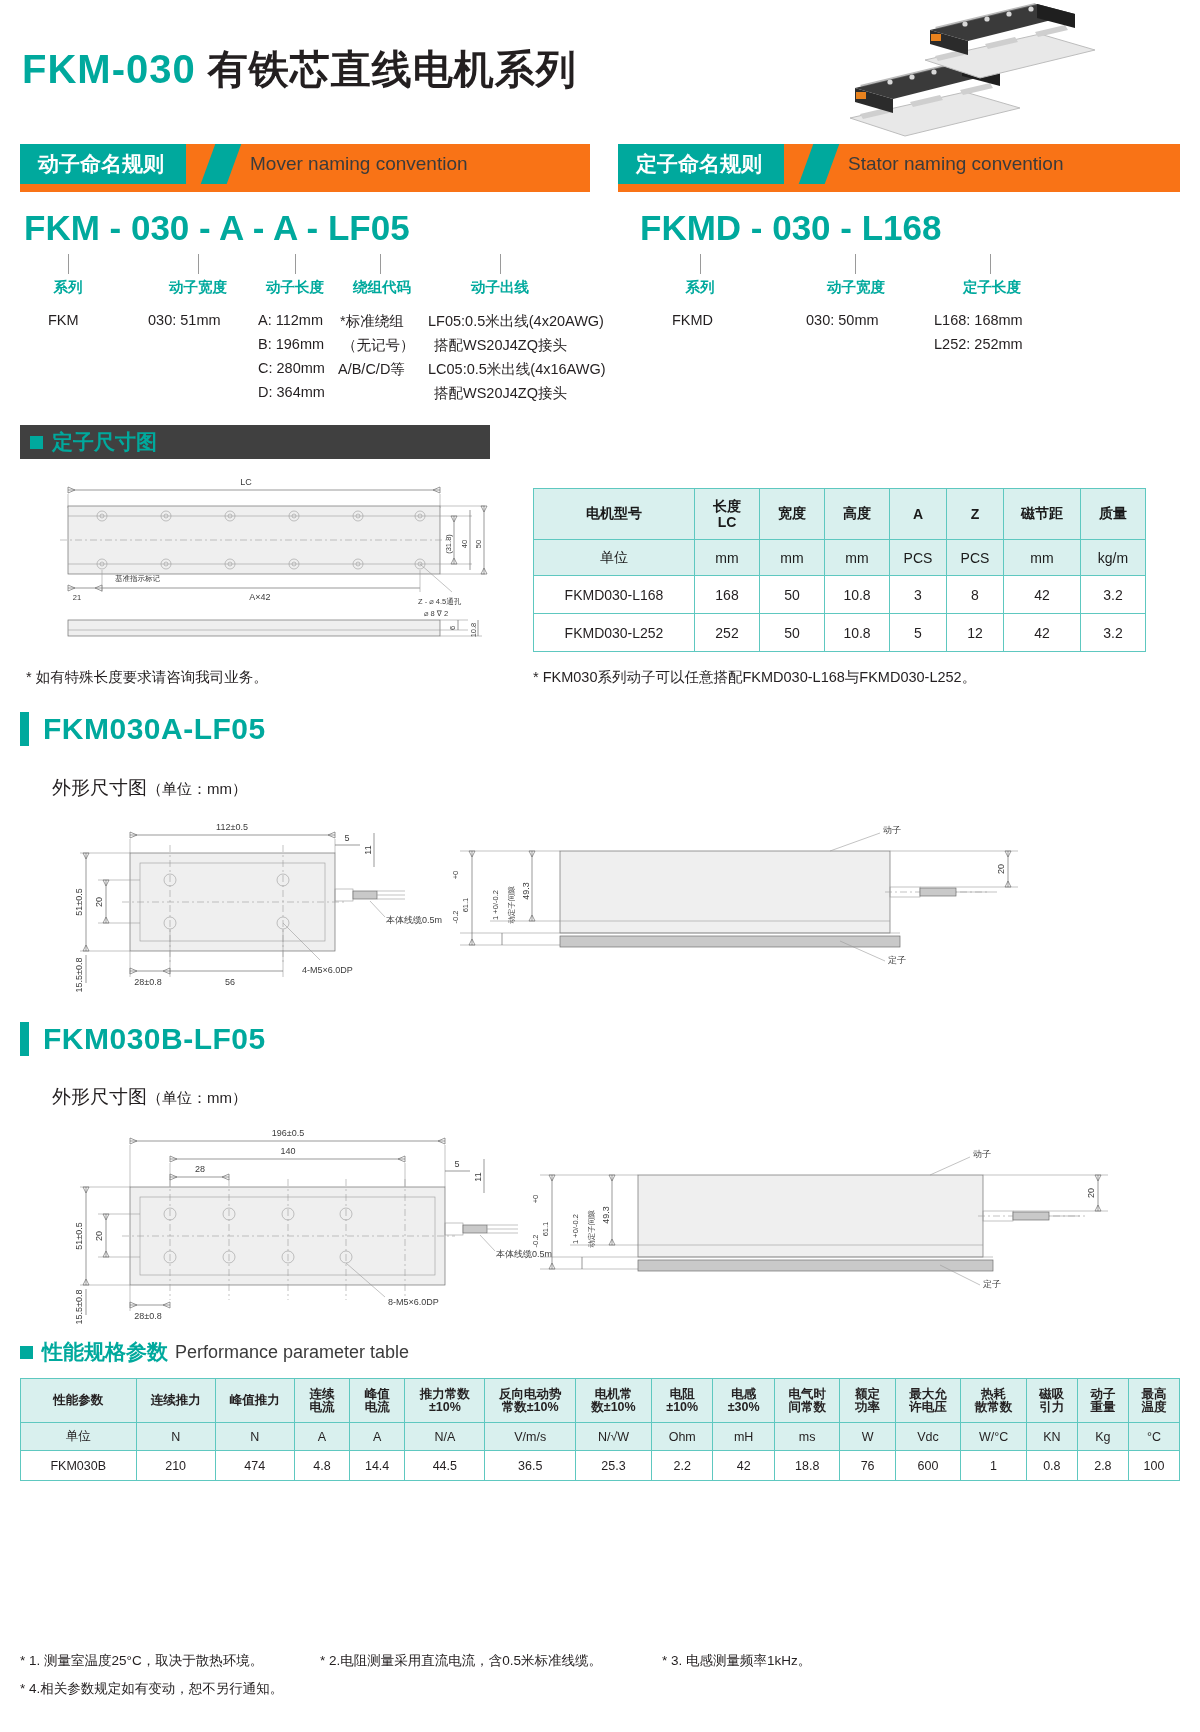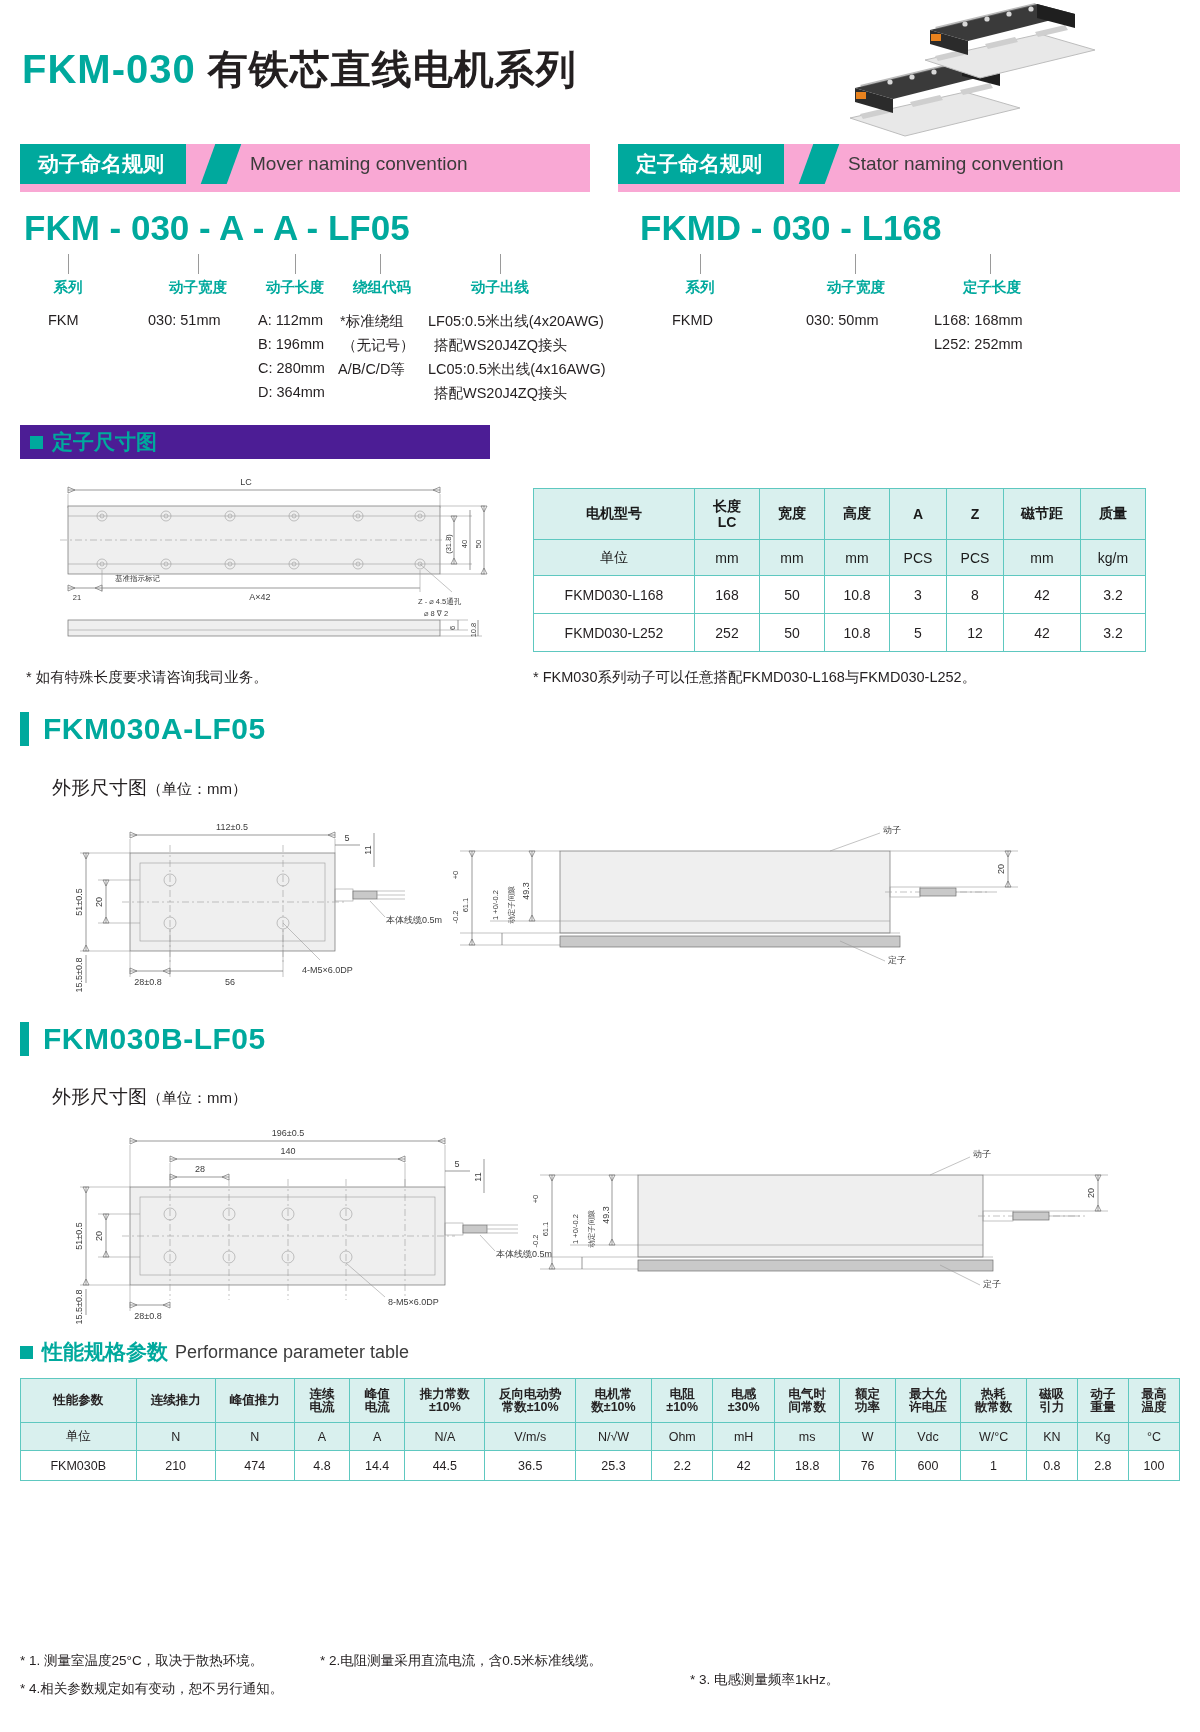--- a/index.html
+++ b/index.html
@@ -21,21 +21,21 @@
   }
   .title .dark{color:#231f20;}
 
   .hero{
     position:absolute;right:10px;top:0;width:340px;height:150px;
   }
 
   
   .banner{
     position:absolute;height:48px;
-    background:#f9a8d4;
+    background:#f97316;
   }
   .banner .tag{
     position:absolute;left:0;top:0;height:40px;
     background:#00a99d;color:#fff;font-weight:bold;font-size:21px;
     display:flex;align-items:center;padding:0 22px 0 18px;
     box-sizing:border-box;
   }
   .banner .slash{
     position:absolute;top:0;width:26px;height:40px;background:#00a99d;
     transform:skewX(-20deg);
@@ -198,21 +198,21 @@
   <div class="lbl" style="left:660px;top:278px;width:80px;">系列</div>
   <div class="val" style="left:672px;top:312px;">FKMD</div>
 
   <div class="lbl" style="left:808px;top:278px;width:96px;">动子宽度</div>
   <div class="val" style="left:806px;top:312px;">030: 50mm</div>
 
   <div class="lbl" style="left:944px;top:278px;width:96px;">定子长度</div>
   <div class="val" style="left:934px;top:312px;">L168: 168mm</div>
   <div class="val" style="left:934px;top:336px;">L252: 252mm</div>
 
-  <div class="sqhead" style="left:20px;top:425px;width:470px;background:#4c1d95;height:34px;padding-left:10px;box-sizing:border-box;">
+  <div class="sqhead" style="left:20px;top:425px;width:470px;background:#404040;height:34px;padding-left:10px;box-sizing:border-box;">
     <div class="sq"></div>
     <div class="cn">定子尺寸图</div>
   </div>
 
 
   <div class="drawbox" style="left:20px;top:468px;">
     <svg width="490" height="190" viewBox="0 0 490 190">
 
       <line class="dl" x1="48" y1="22" x2="420" y2="22"></line>
       <path class="dl" d="M48 19 L55 22 L48 25 Z" fill="#6f6f6f"></path>
@@ -658,16 +658,16 @@
         <td>1</td>
         <td>0.8</td>
         <td>2.8</td>
         <td>100</td>
       </tr>
     </tbody>
   </table>
 
   <div class="foot" style="left:20px;top:1652px;">* 1. 测量室温度25°C，取决于散热环境。</div>
   <div class="foot" style="left:320px;top:1652px;">* 2.电阻测量采用直流电流，含0.5米标准线缆。</div>
-  <div class="foot" style="left:690px;top:1652px;margin-top:19px;">* 3. 电感测量频率1kHz。</div>
+  <div class="foot" style="left:662px;top:1652px;">* 3. 电感测量频率1kHz。</div>
   <div class="foot" style="left:20px;top:1680px;">* 4.相关参数规定如有变动，恕不另行通知。</div>
 
 </div>
 
 </body></html>

